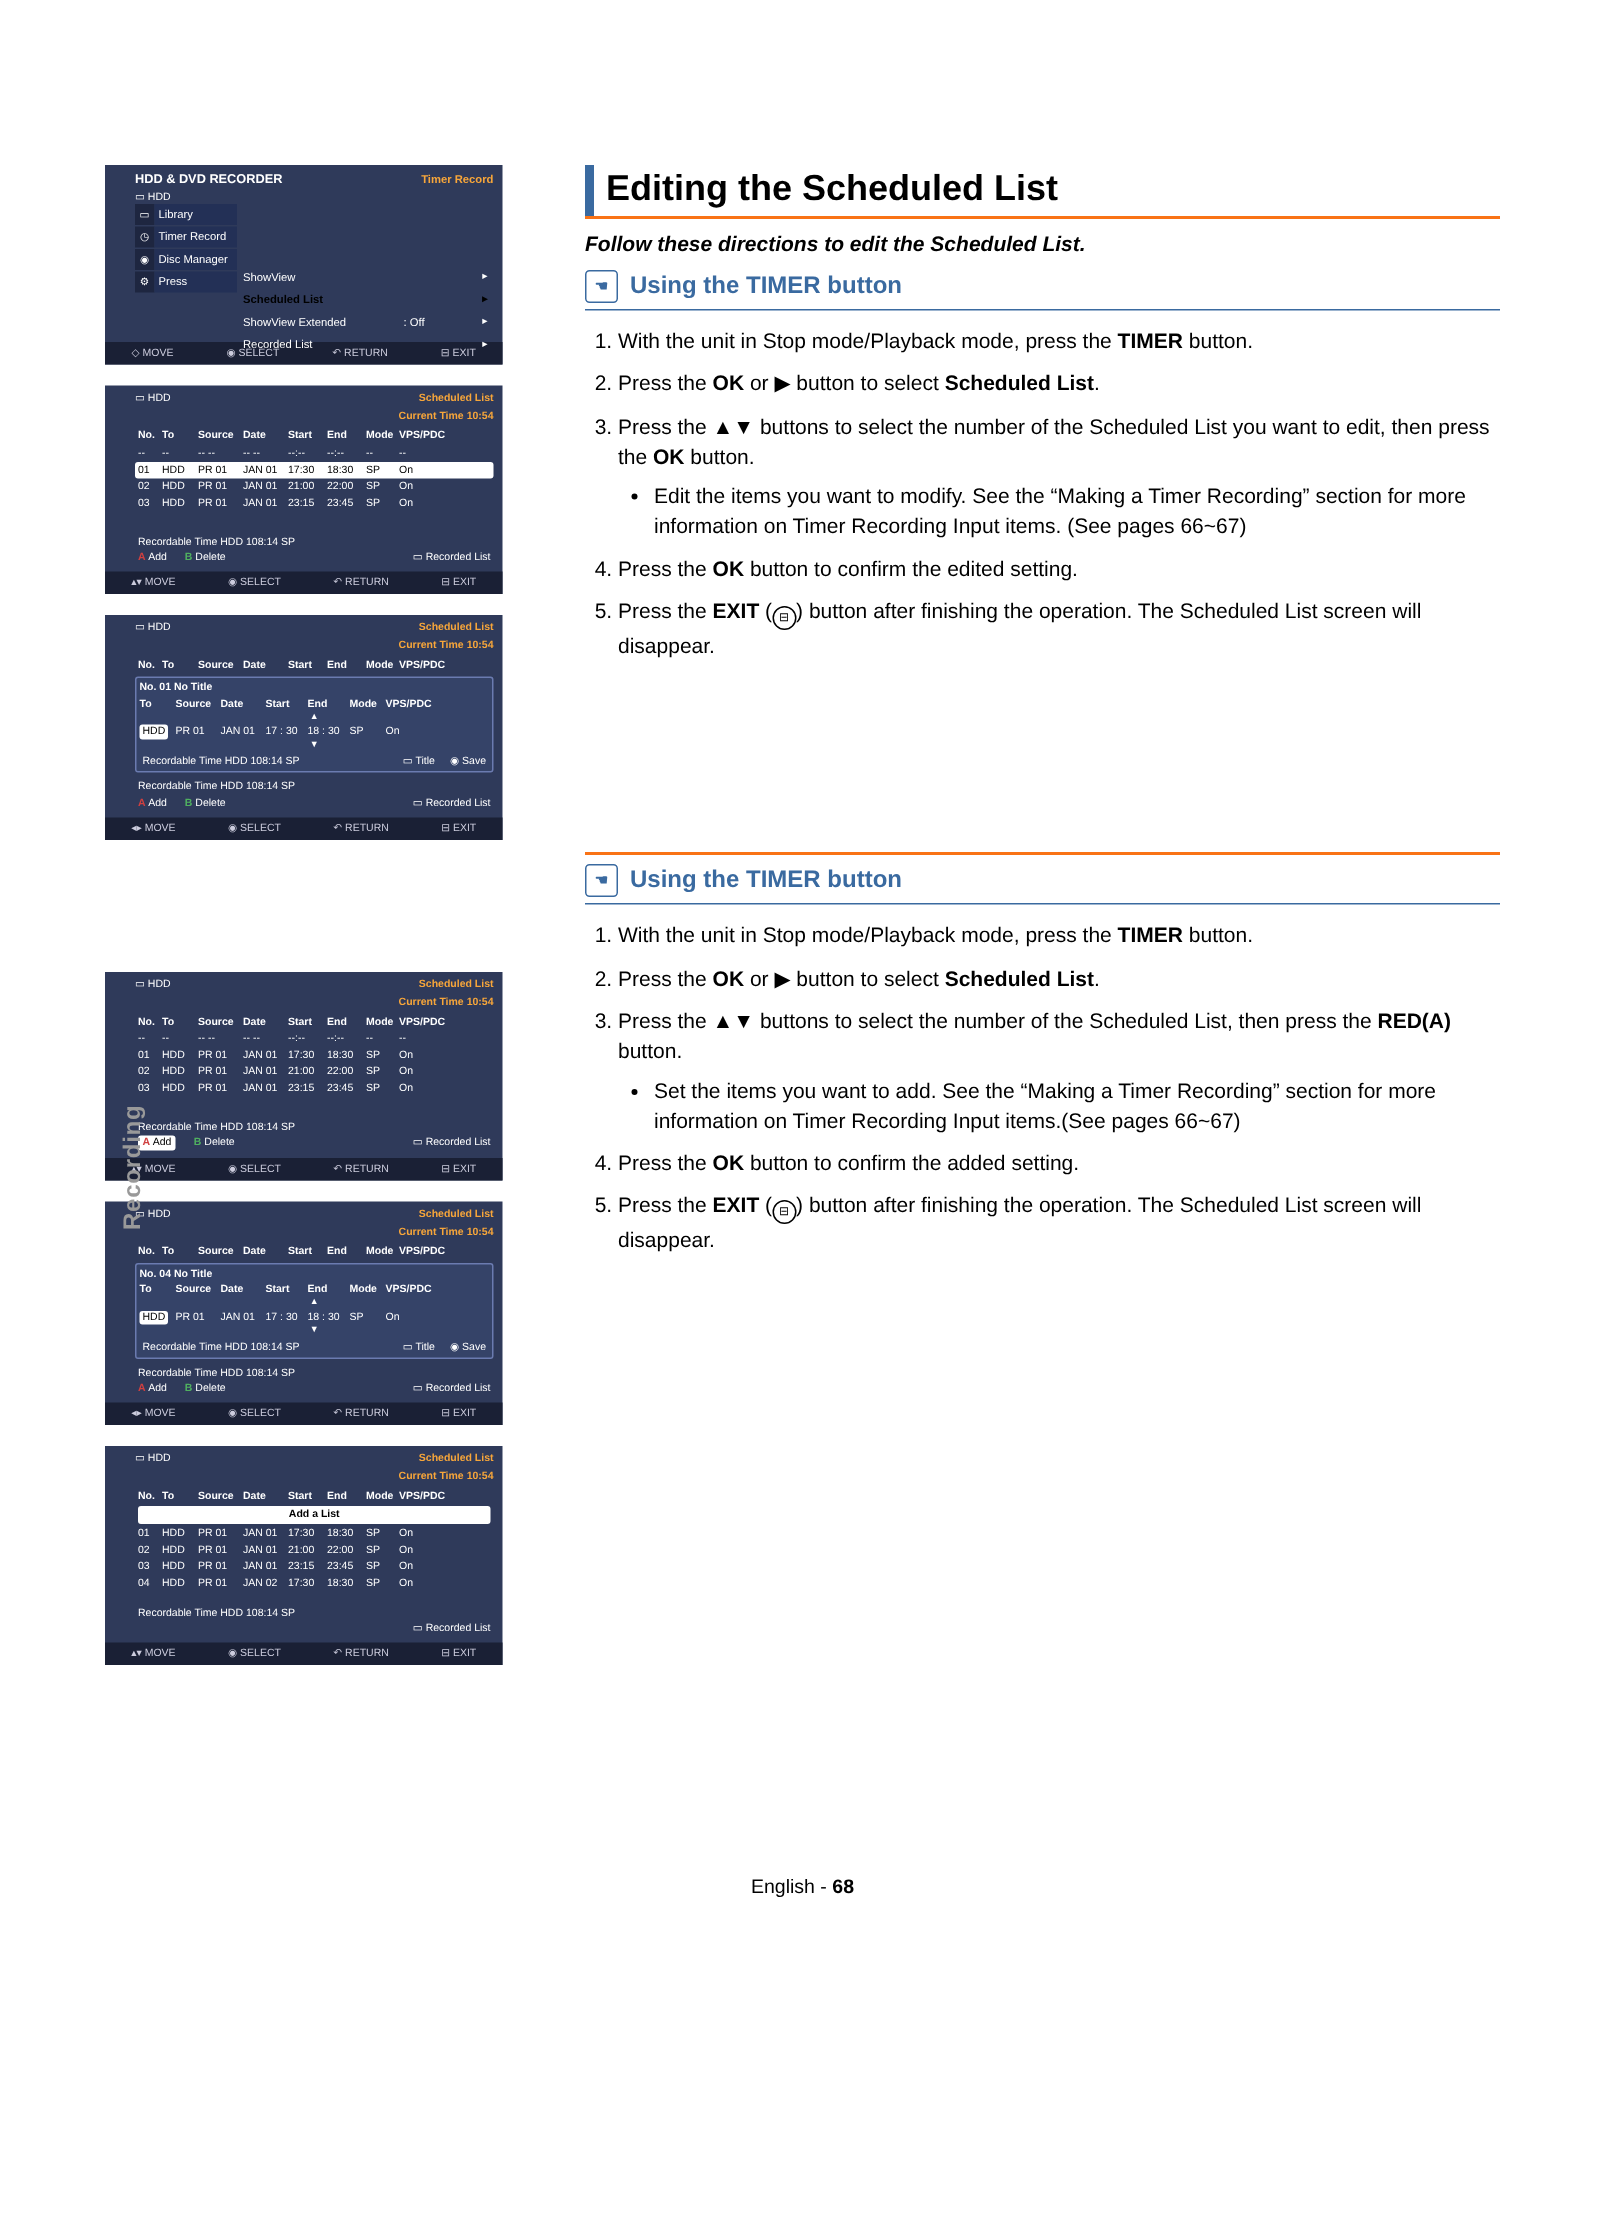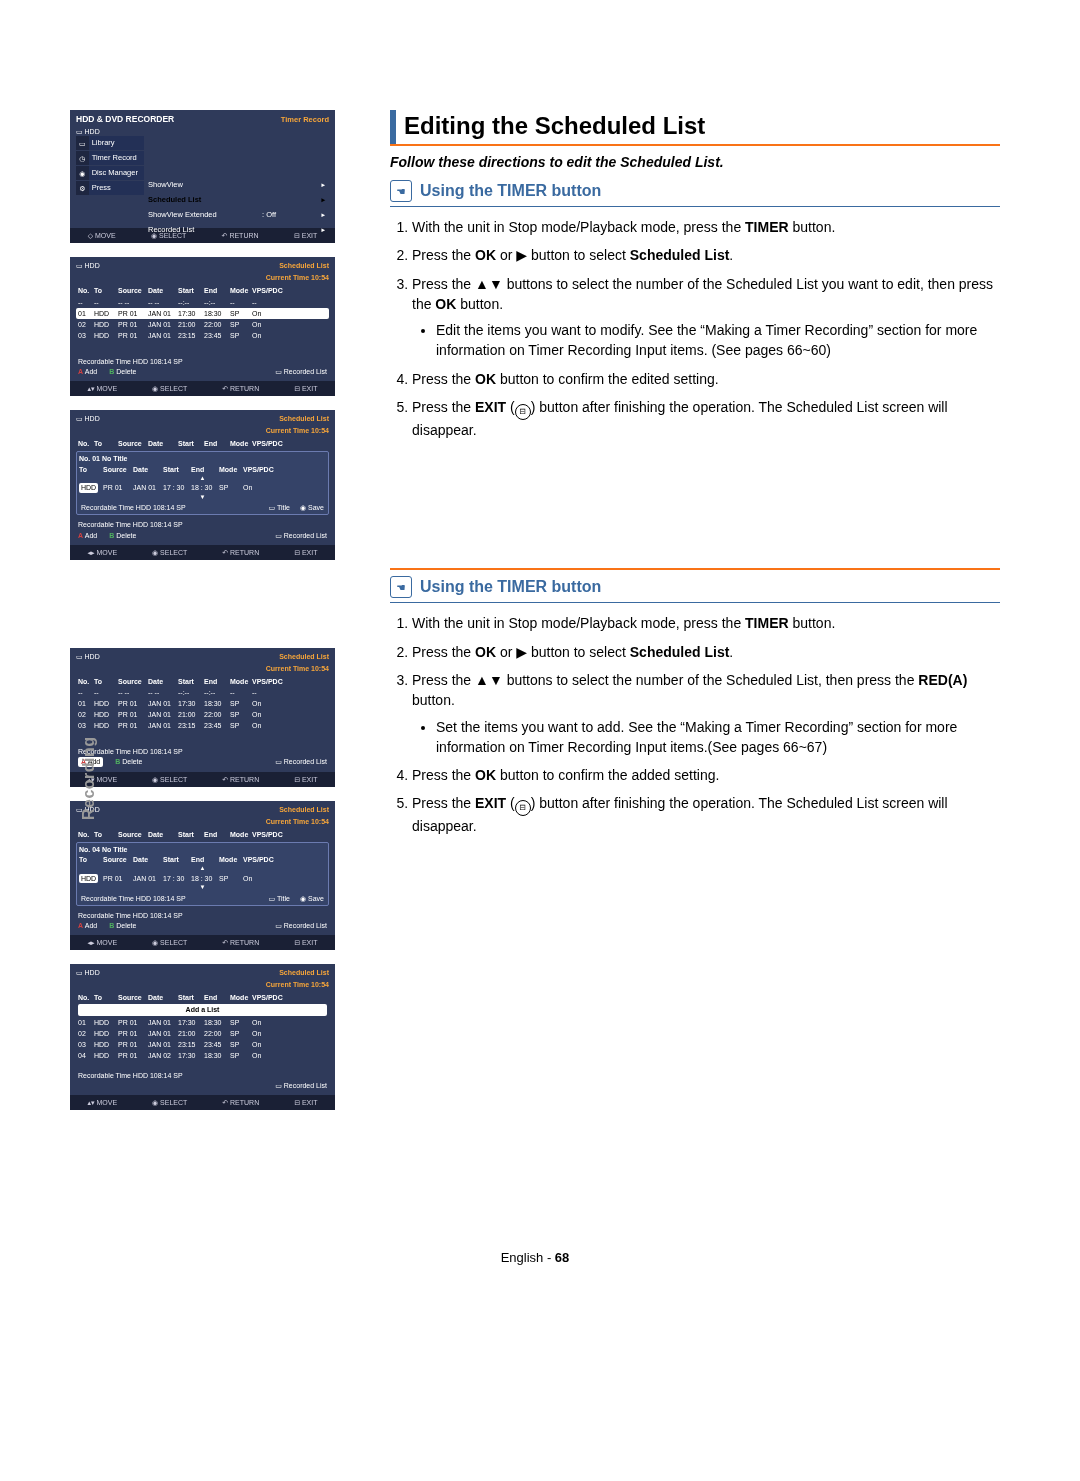--- a/index.html
+++ b/index.html
@@ -122,21 +122,21 @@
   
   .osd {
     background: #2f3a5a;
     color: #fff;
     font-size: 7.5px;
     width: 265px;
     box-sizing: border-box;
     line-height: 1.3;
   }
   .osd-body {
-    padding: 4px 6px 4px 6px;
+    padding: 4px 6px 4px 20px;
   }
   .osd-title-row {
     display: flex;
     justify-content: space-between;
     align-items: center;
     margin-bottom: 2px;
   }
   .osd-top-strong { font-weight: bold; font-size: 8.5px; }
   .osd-orange { color: #f7a63a; font-weight: bold; }
   .osd-sub-row {
@@ -690,21 +690,21 @@
       <div class="sec-sub">Follow these directions to edit the Scheduled List.</div>
       <div class="sub-head-row">
         <span class="icon-sq">☚</span>
         <span>Using the TIMER button</span>
       </div>
       <ol class="steps">
         <li><span>With the unit in Stop mode/Playback mode, press the </span><span class="bold">TIMER</span><span> button.</span></li>
         <li><span>Press the </span><span class="bold">OK</span><span> or ▶ button to select </span><span class="bold">Scheduled List</span><span>.</span></li>
         <li><span>Press the ▲▼ buttons to select the number of the Scheduled List you want to edit, then press the </span><span class="bold">OK</span><span> button.</span>
           <ul class="bullets">
-              <li>Edit the items you want to modify. See the “Making a Timer Recording” section for more information on Timer Recording Input items. (See pages 66~60)</li>
+              <li>Edit the items you want to modify. See the “Making a Timer Recording” section for more information on Timer Recording Input items. (See pages 66~67)</li>
             </ul>
         </li>
         <li><span>Press the </span><span class="bold">OK</span><span> button to confirm the edited setting.</span></li>
         <li><span>Press the </span><span class="bold">EXIT</span><span> (</span><span class="exit-circ">⊟</span><span>) button after finishing the operation. The Scheduled List screen will disappear.</span></li>
       </ol>
 
       <div style="height:120px;"></div>
 
       <div class="sec-title-wrap">
         <div class="sec-bar"></div>

